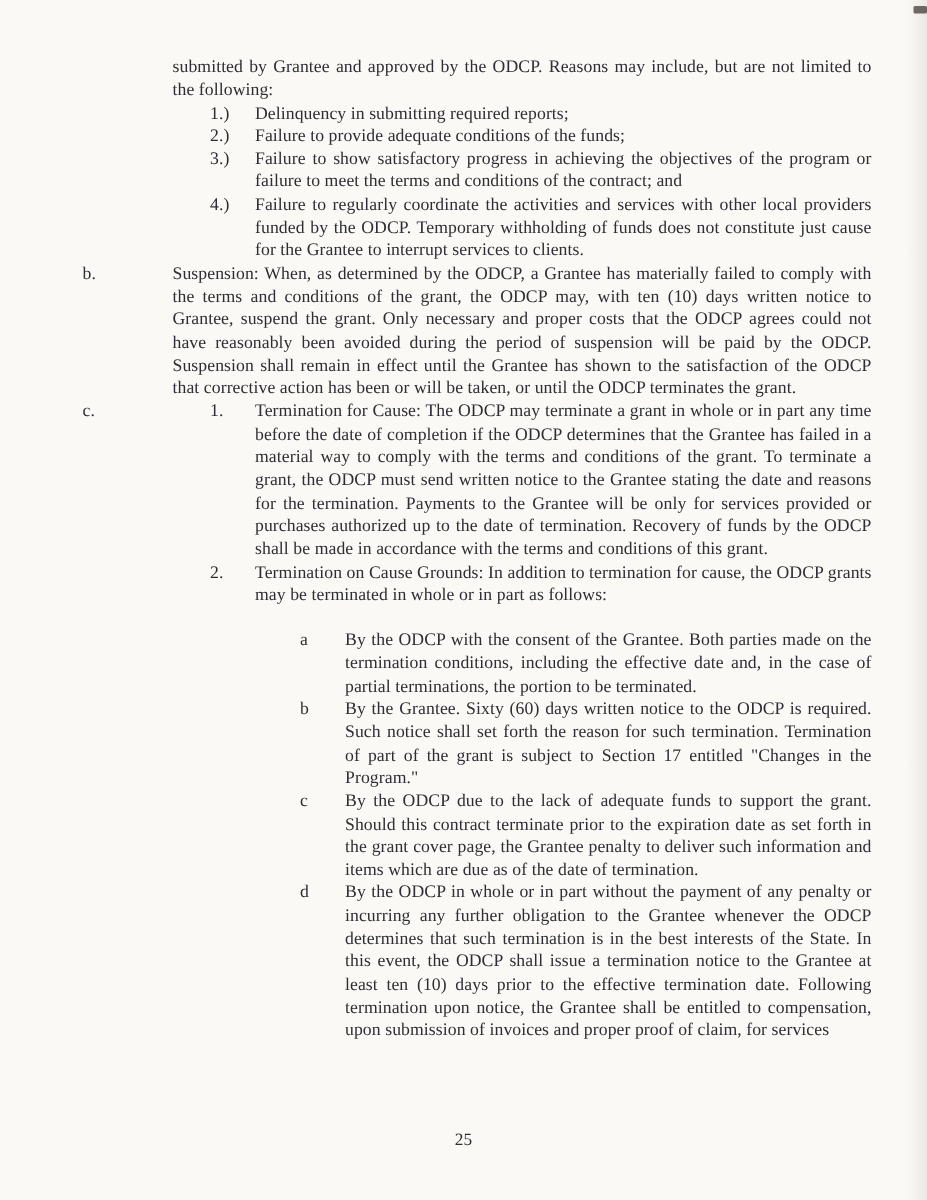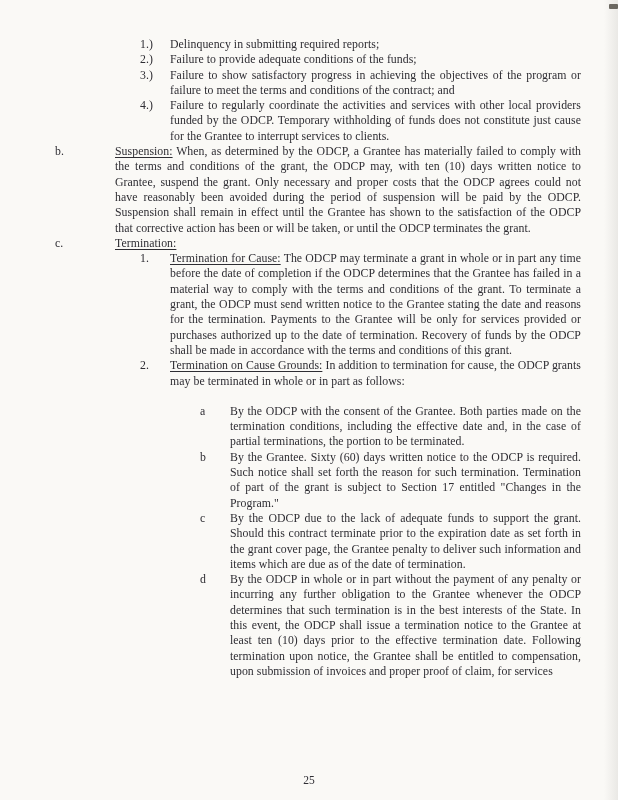--- a/index.html
+++ b/index.html
@@ -34,36 +34,37 @@
   .nlist { margin-left:25px; }
   .li { display:flex; }
   .li .marker { flex:0 0 30px; width:30px; }
   .li .litext { flex:1 1 auto; text-align:justify; }
 
   .section { position:relative; }
   .smarker { position:absolute; left:-60px; top:0; }
 
   .sublist { margin-left:85px; margin-top:15px; }
 
-  .u { text-decoration:underline; text-underline-offset:2px;margin-top:30px; }
+  .u { text-underline-offset:2px;margin-top:30px; }
 
   .page-number {
-    position:absolute; left:0; right:0; bottom:12px;
+    position:absolute; left:0; right:0; bottom:32px;
     text-align:center; font-size:11.5px; color:#2e2d33;
   }
 </style>
 </head>
 <body>
 
 <div class="page">
   <div class="edge-shade"></div>
   <div class="corner-speck"></div>
 
   <div class="content">
 
+    <p class="para">submitted by Grantee and approved by the ODCP.  Reasons may include, but are not limited to the following:</p>
 
     <div class="nlist">
       <div class="li">
         <span class="marker">1.)</span>
         <span class="litext">Delinquency in submitting required reports;</span>
       </div>
       <div class="li">
         <span class="marker">2.)</span>
         <span class="litext">Failure to provide adequate conditions of the funds;</span>
       </div>
@@ -77,21 +78,20 @@
       </div>
     </div>
 
     <div class="section">
       <span class="smarker">b.</span>
       <p class="para"><span class="u">Suspension:</span> <span>When, as determined by the ODCP, a Grantee has materially failed to comply with the terms and conditions of the grant, the ODCP may, with ten (10) days written notice to Grantee, suspend the grant.  Only necessary and proper costs that the ODCP agrees could not have reasonably been avoided during the period of suspension will be paid by the ODCP.  Suspension shall remain in effect until the Grantee has shown to the satisfaction of the ODCP that corrective action has been or will be taken, or until the ODCP terminates the grant.</span></p>
     </div>
 
     <div class="section">
       <span class="smarker">c.</span>
-      <p class="para"><span class="u">Termination:</span></p>
 
       <div class="nlist">
         <div class="li">
           <span class="marker">1.</span>
           <span class="litext"><span class="u">Termination for Cause:</span> <span>The ODCP may terminate a grant in whole or in part any time before the date of completion if the ODCP determines that the Grantee has failed in a material way to comply with the terms and conditions of the grant.  To terminate a grant, the ODCP must send written notice to the Grantee stating the date and reasons for the termination.  Payments to the Grantee will be only for services provided or purchases authorized up to the date of termination.  Recovery of funds by the ODCP shall be made in accordance with the terms and conditions of this grant.</span></span>
         </div>
         <div class="li">
           <span class="marker">2.</span>
           <span class="litext"><span class="u">Termination on Cause Grounds:</span> <span>In addition to termination for cause, the ODCP grants may be terminated in whole or in part as follows:</span></span>
         </div>

